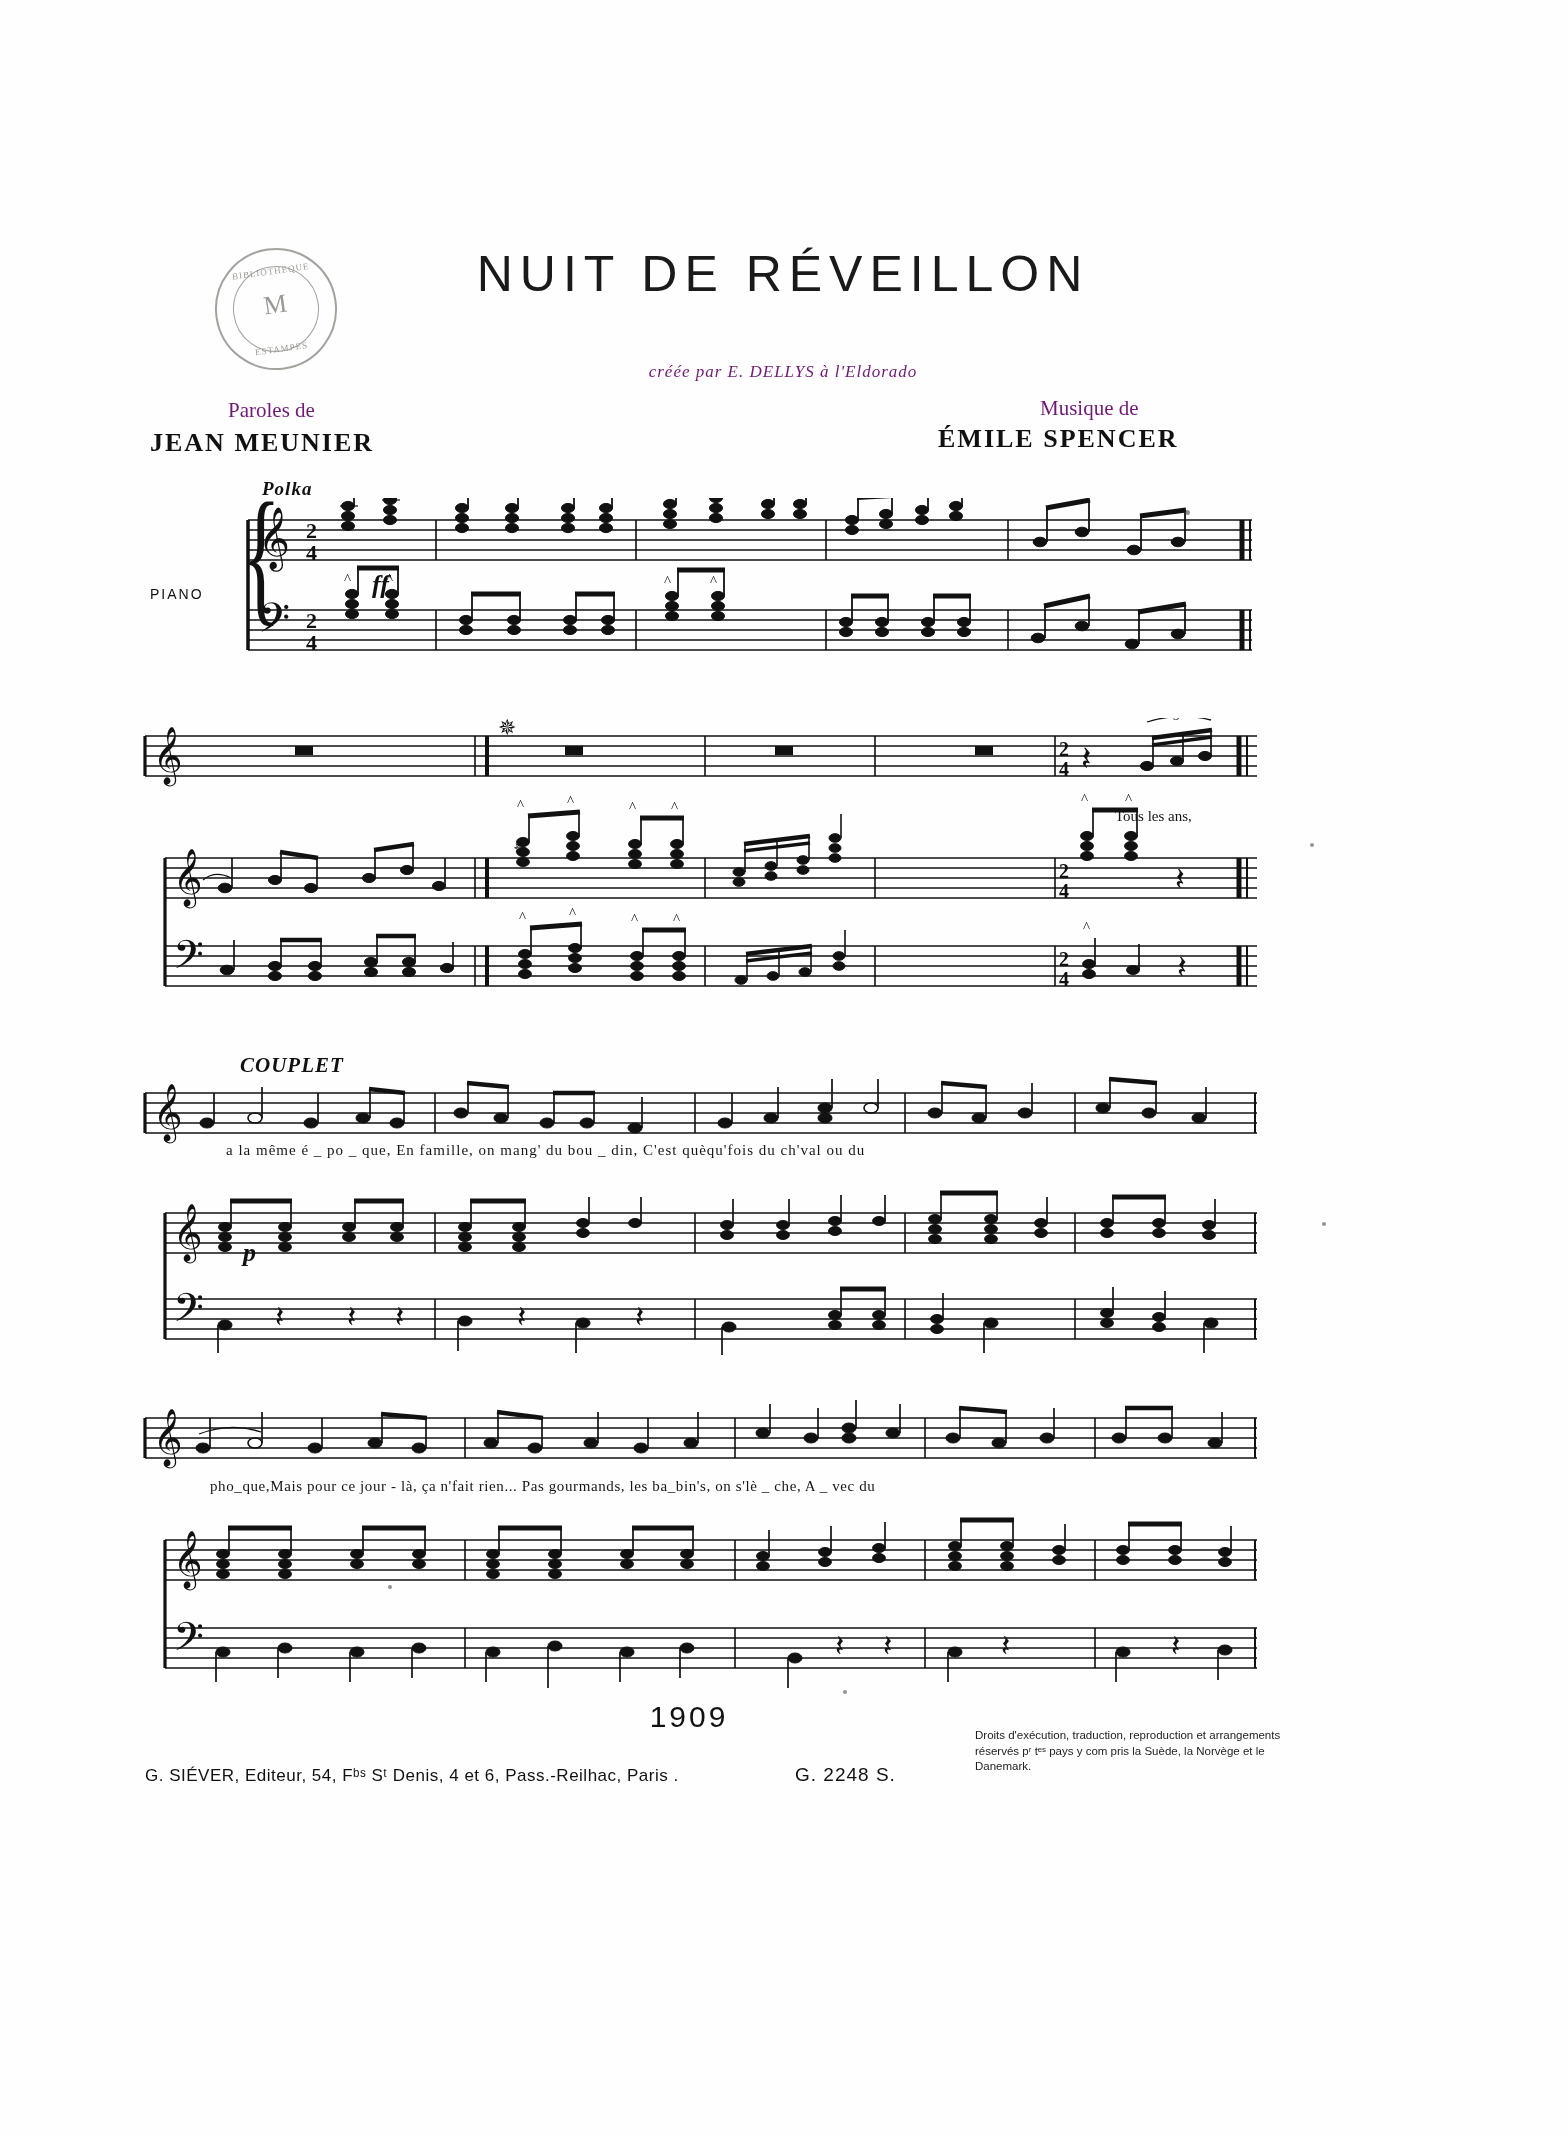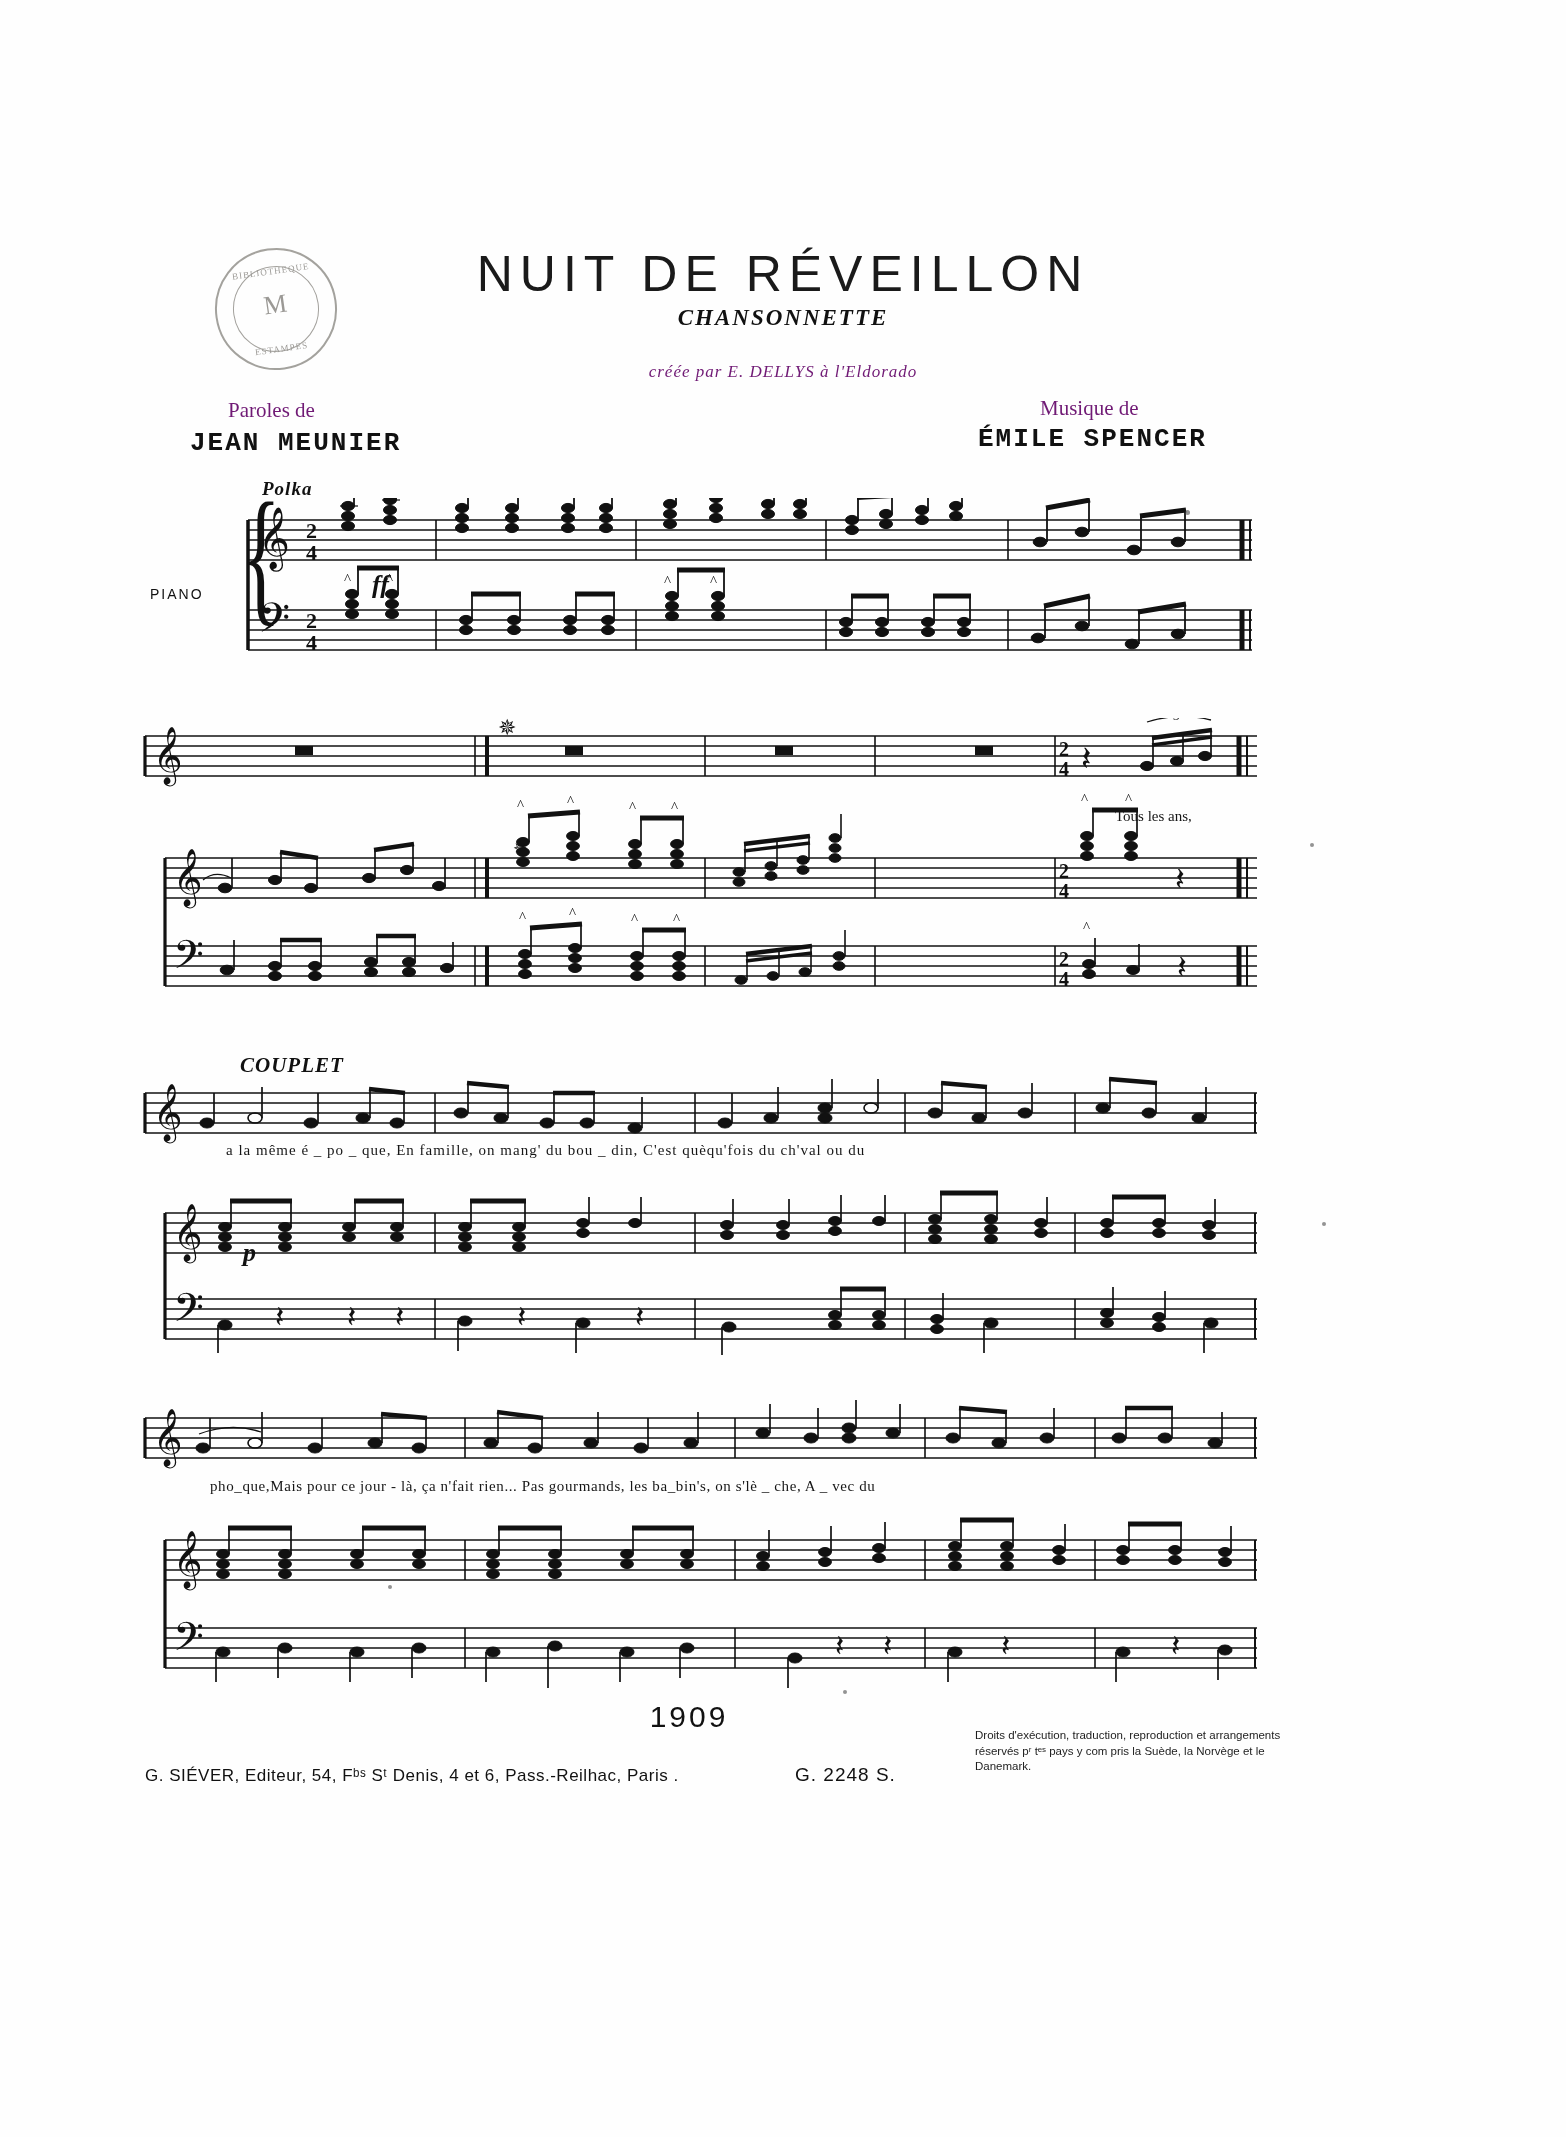--- a/index.html
+++ b/index.html
@@ -57,26 +57,25 @@
     color: #701a75;
   }
   .credit-label {
     position: absolute;
     font-family: "Liberation Serif", serif;
     font-size: 21px;
     color: #701a75;
   }
   .credit-name {
     position: absolute;
-    font-family: Liberation Mono, monospace;
+    font-family: Liberation Serif, serif;
     font-weight: bold;
     font-size: 26px;
     letter-spacing: 2px;
     color: #111;
-    margin-left: 40px;
   }
   #lyricist-label { left: 228px; top: 398px; }
   #lyricist-name  { left: 150px; top: 428px; }
   #composer-label { left: 1040px; top: 396px; }
   #composer-name  { left: 938px; top: 424px; }
 
   
   .stamp {
     position: absolute;
     left: 215px; top: 248px;
@@ -197,21 +196,20 @@
 <div class="page">
 
   <div class="stamp">
     <div class="inner"></div>
     <div class="t t1">BIBLIOTHEQUE</div>
     <div class="mid">M</div>
     <div class="t t2">ESTAMPES</div>
   </div>
 
   <div class="title">NUIT DE RÉVEILLON</div>
-  <div class="subtitle">CHANSONNETTE</div>
   <div class="creator">créée par  E. DELLYS  à l'Eldorado</div>
 
   <div class="credit-label" id="lyricist-label">Paroles de</div>
   <div class="credit-name" id="lyricist-name">JEAN MEUNIER</div>
   <div class="credit-label" id="composer-label">Musique de</div>
   <div class="credit-name" id="composer-name">ÉMILE SPENCER</div>
 
   <div class="mark mark-it" style="left:262px; top:478px;">Polka</div>
   <div class="piano-label">PIANO</div>
   <div class="brace" style="left:225px; top:480px;">{</div>

